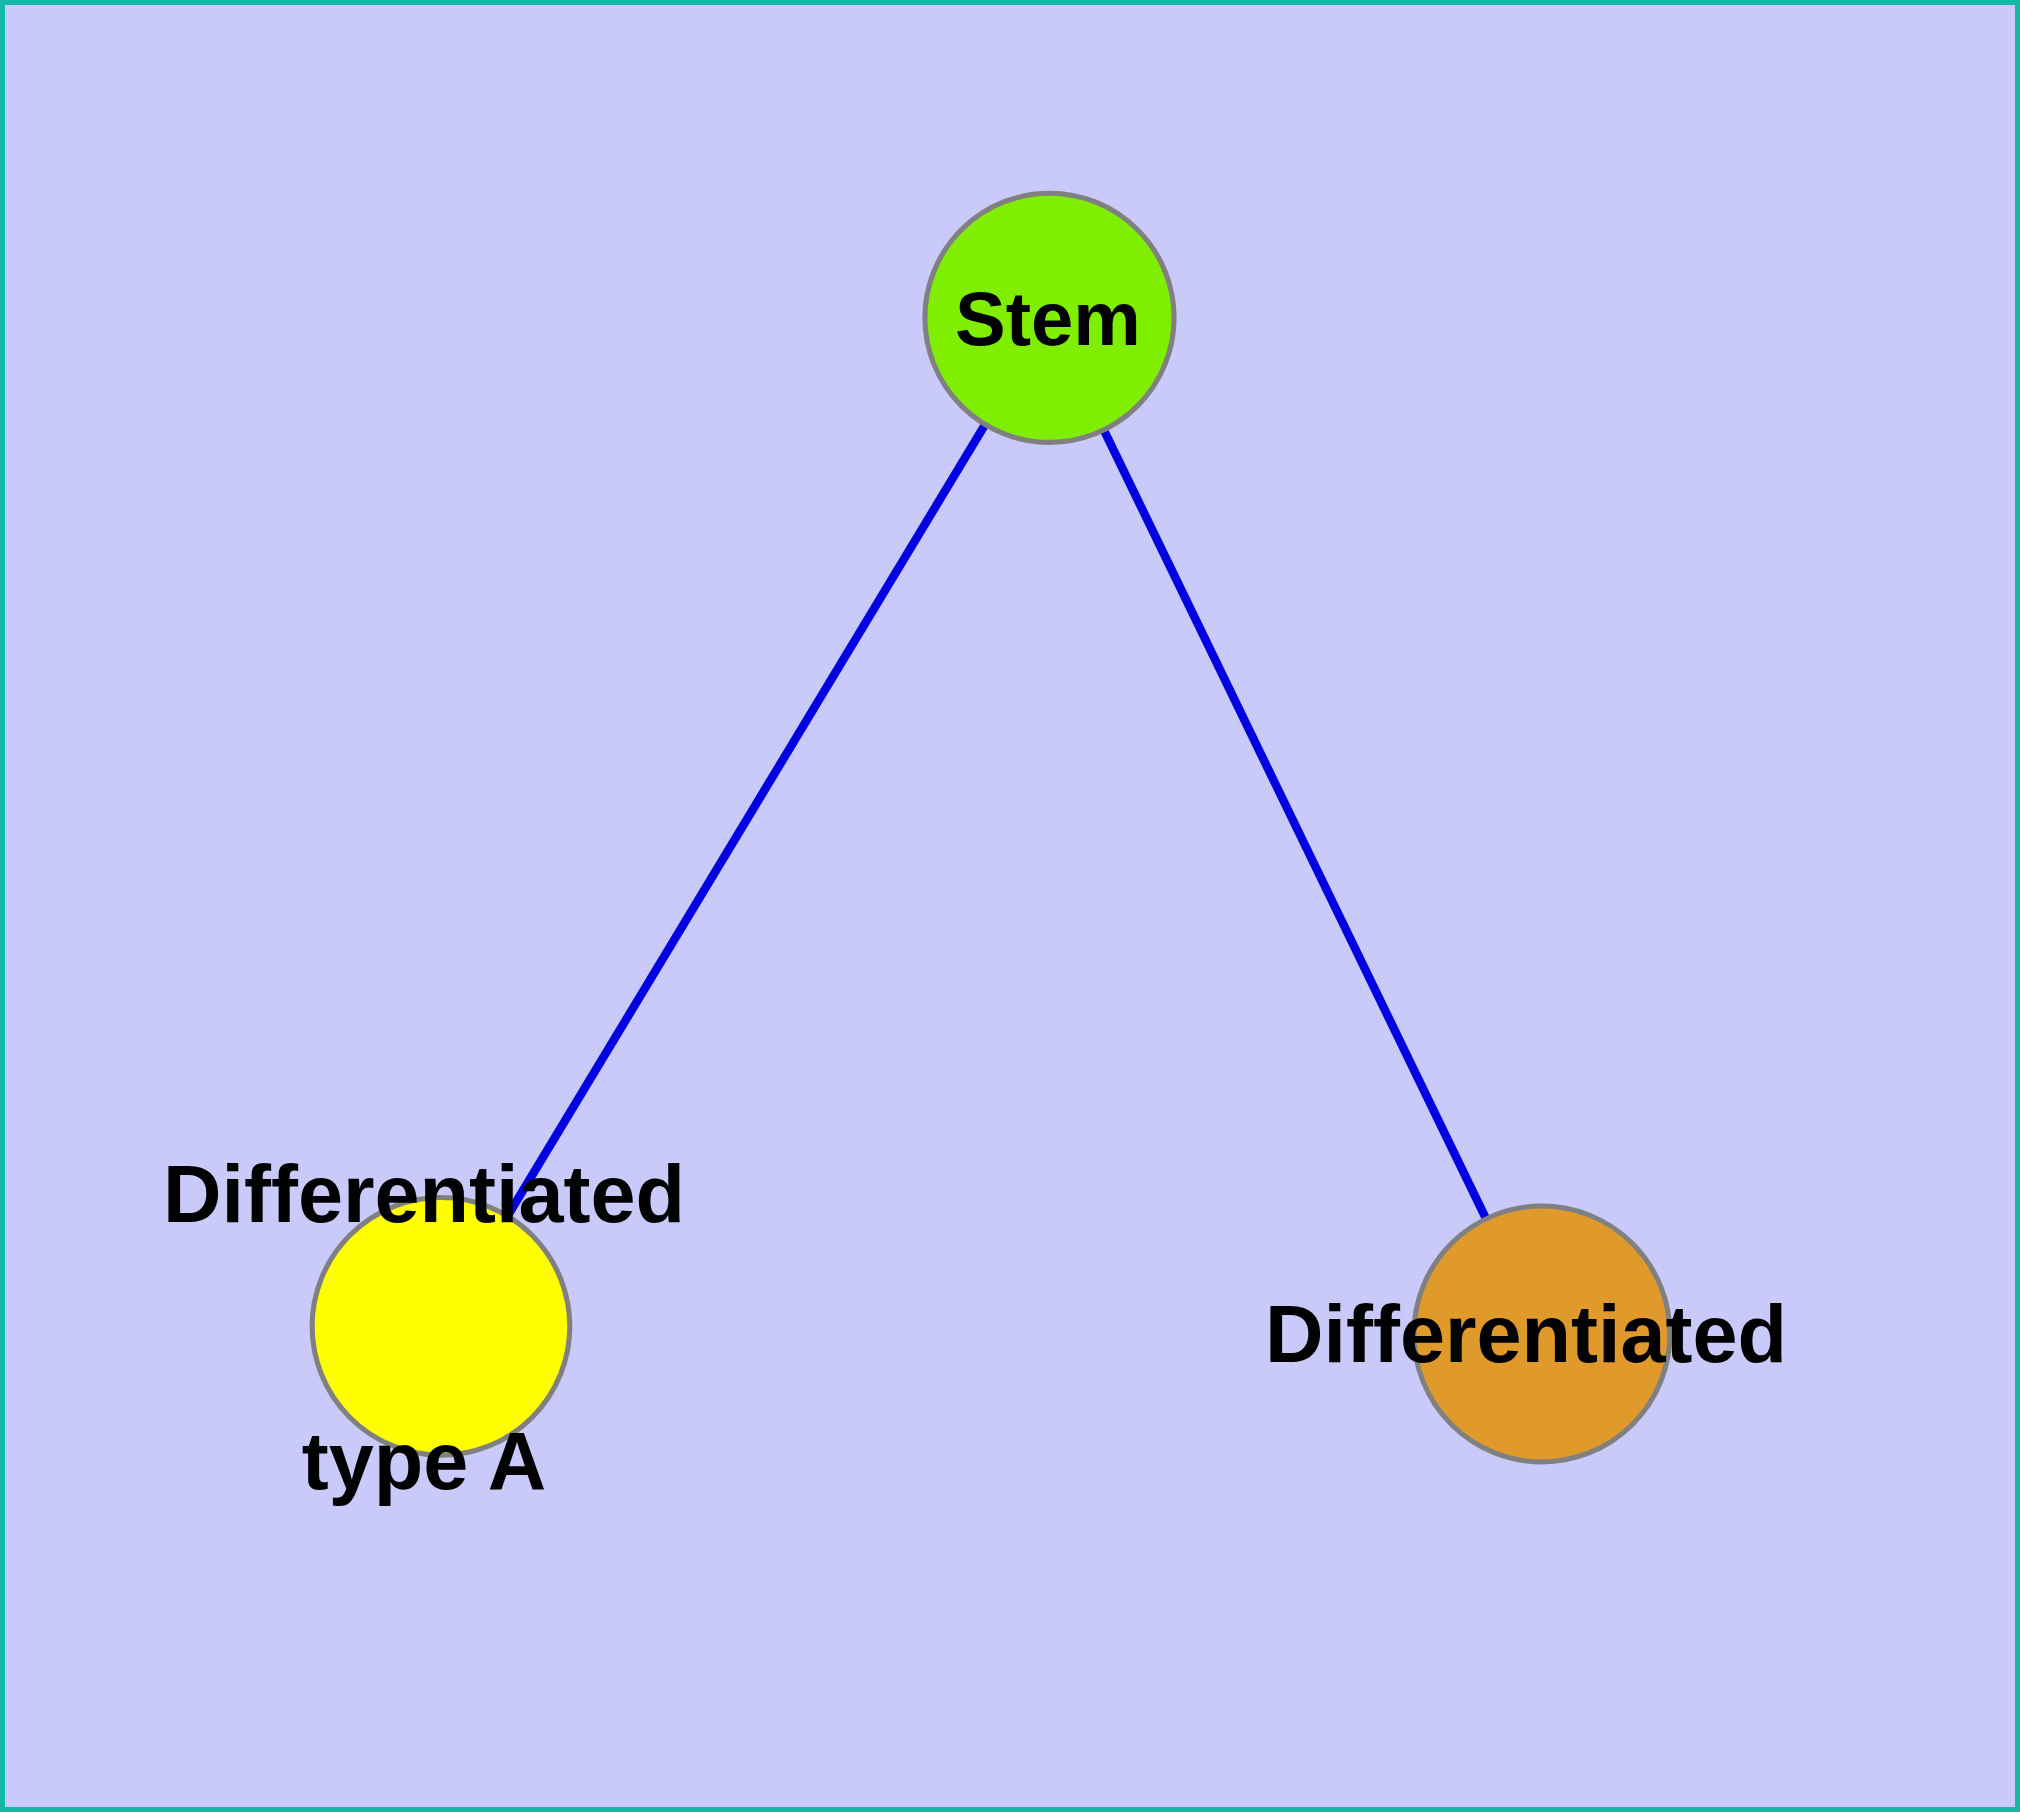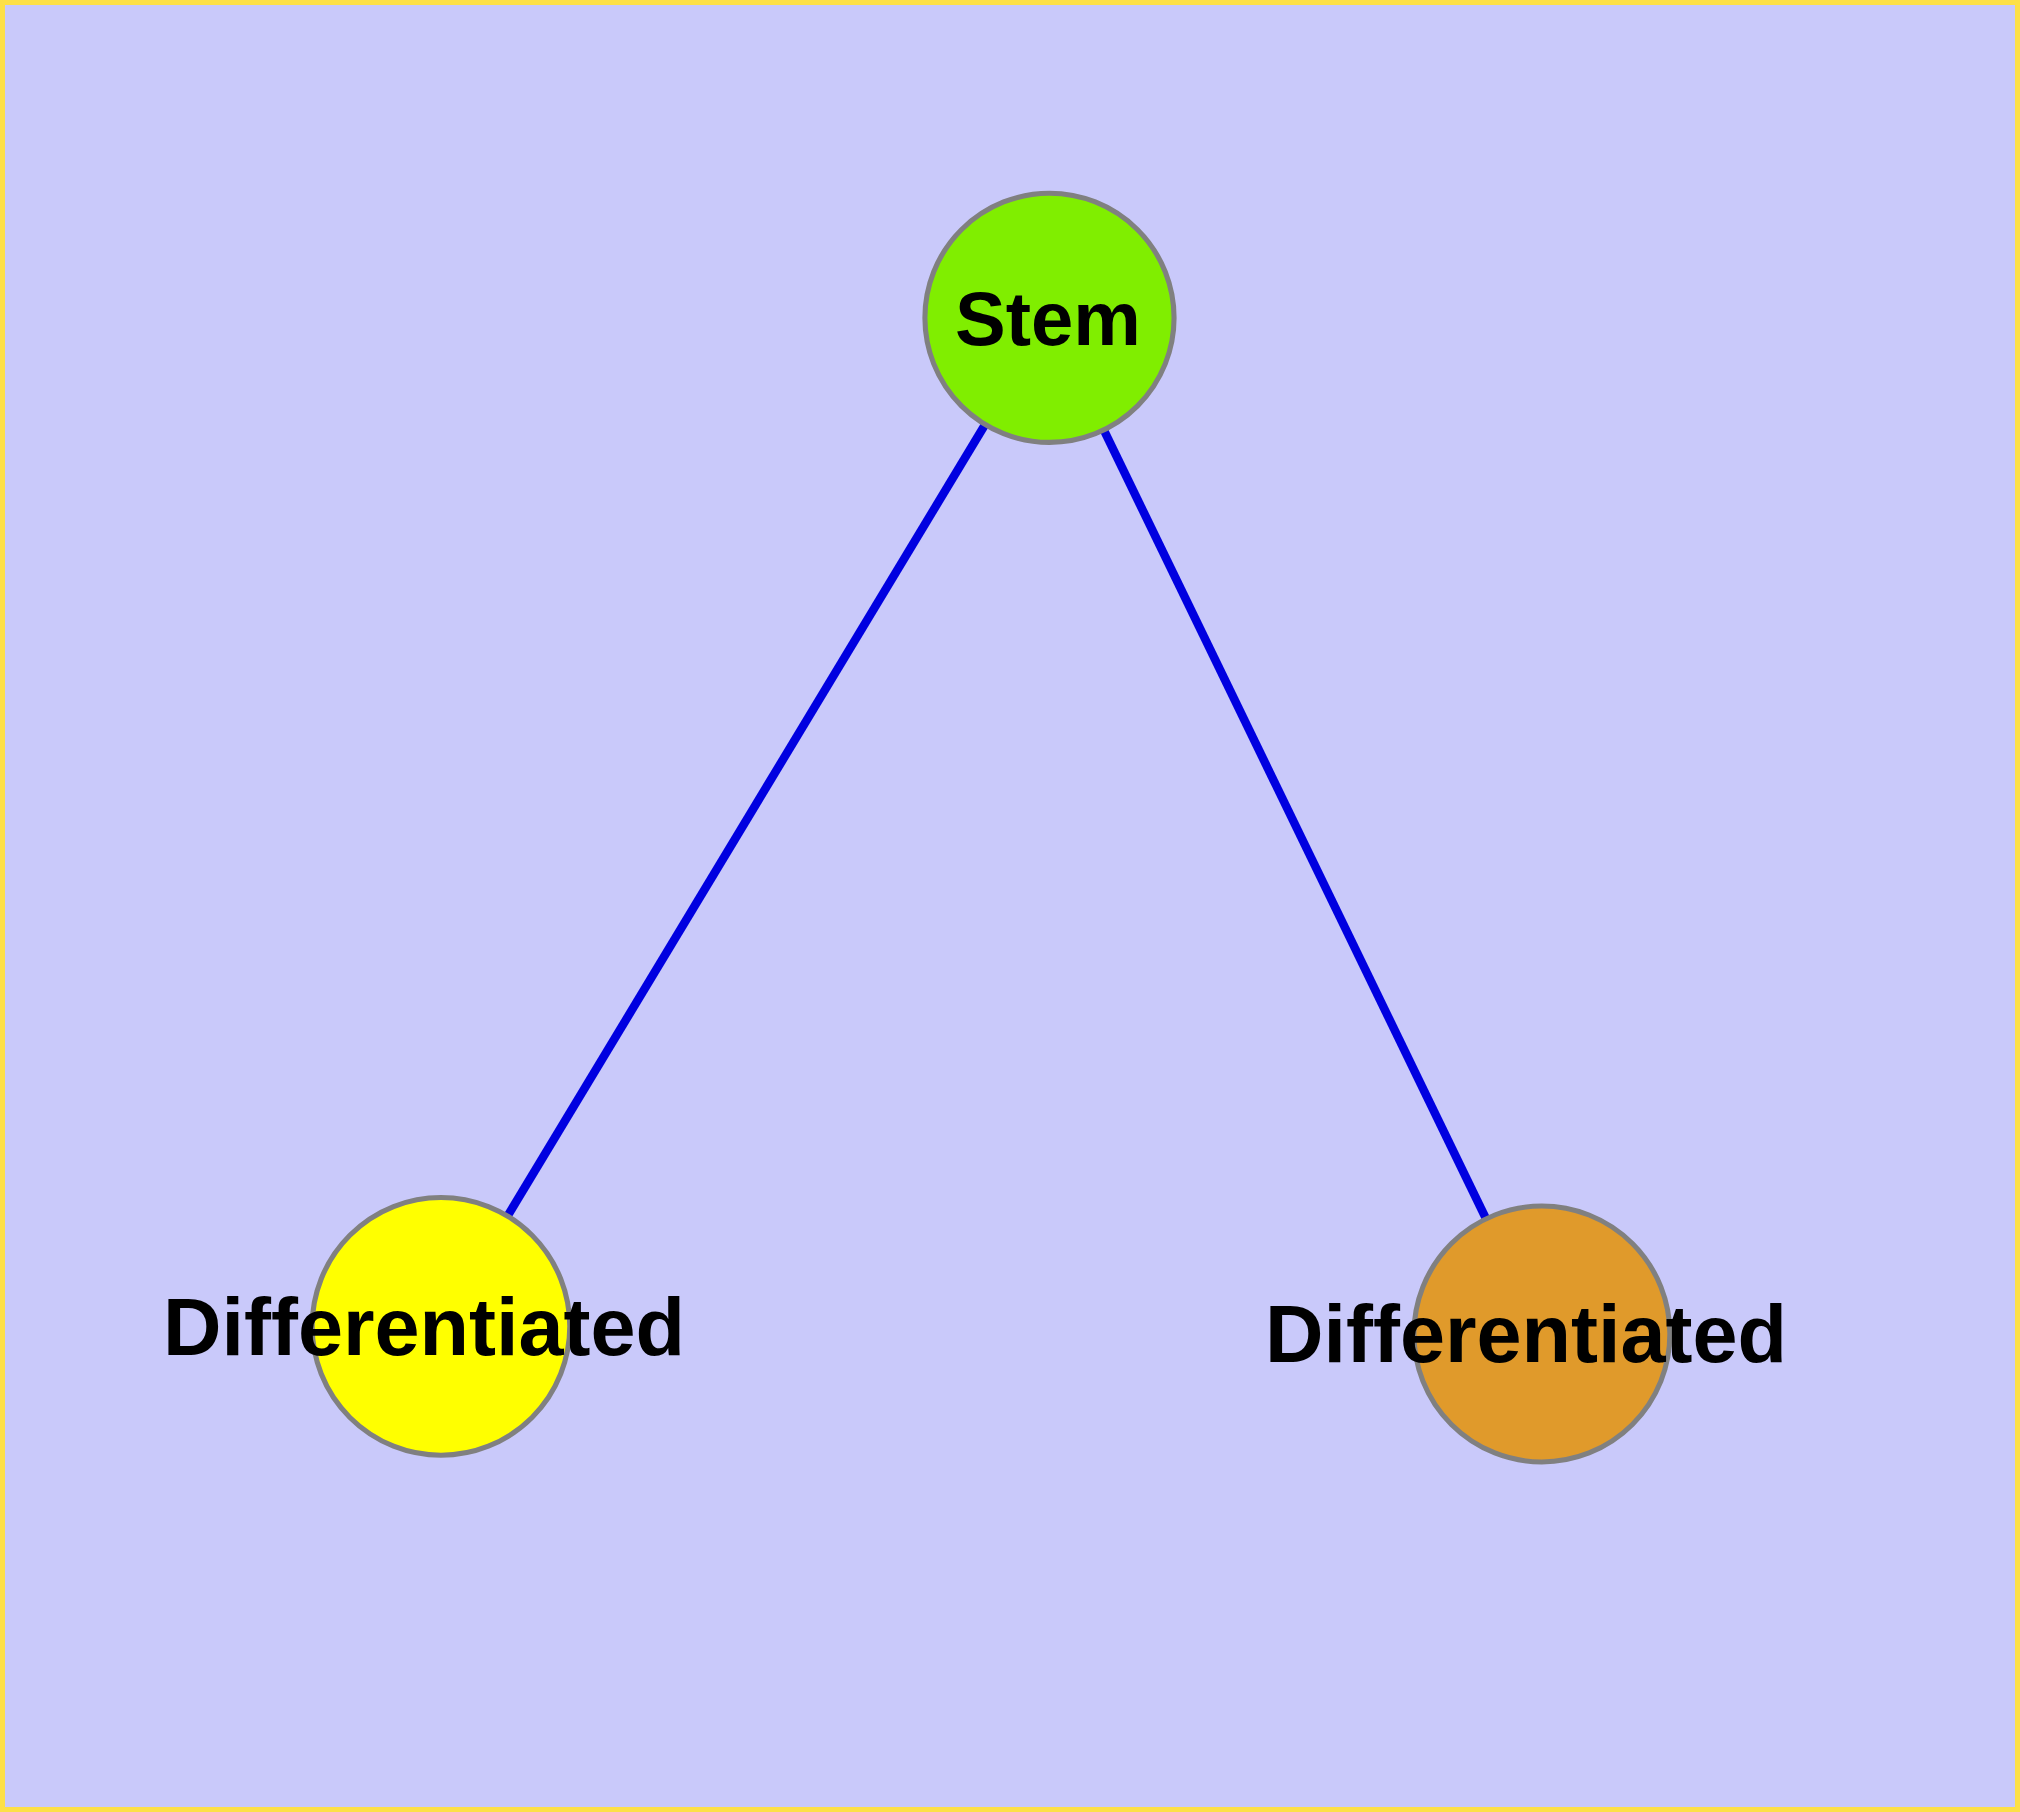--- a/index.html
+++ b/index.html
@@ -4,21 +4,21 @@
 <style>
   html, body {
     margin: 0;
     padding: 0;
     background: #ffffff;
   }
   #canvas {
     position: relative;
     width: 2021px;
     height: 1812px;
-    background: #fde047;
+    background: #14b8a6;
     overflow: hidden;
     font-family: "Liberation Sans", sans-serif;
   }
   #plot-area {
     position: absolute;
     left: 5.1px;
     top: 5.1px;
     width: 2010px;
     height: 1802px;
     background: #c9c9fa;
@@ -78,19 +78,20 @@
       <circle cx="1238" cy="375" r="147" fill="#80ee00" stroke="#808080" stroke-width="6"></circle>
     </g>
   </svg>
 
   <div class="node-label" id="label-stem">
     <div>Stem</div>
   </div>
 
   <div class="node-label" id="label-diff-a">
     <div>Differentiated</div>
+    <div>type A</div>
   </div>
 
   <div class="node-label" id="label-diff-b">
     <div>Differentiated</div>
   </div>
 </div>
 
 
 </body></html>

